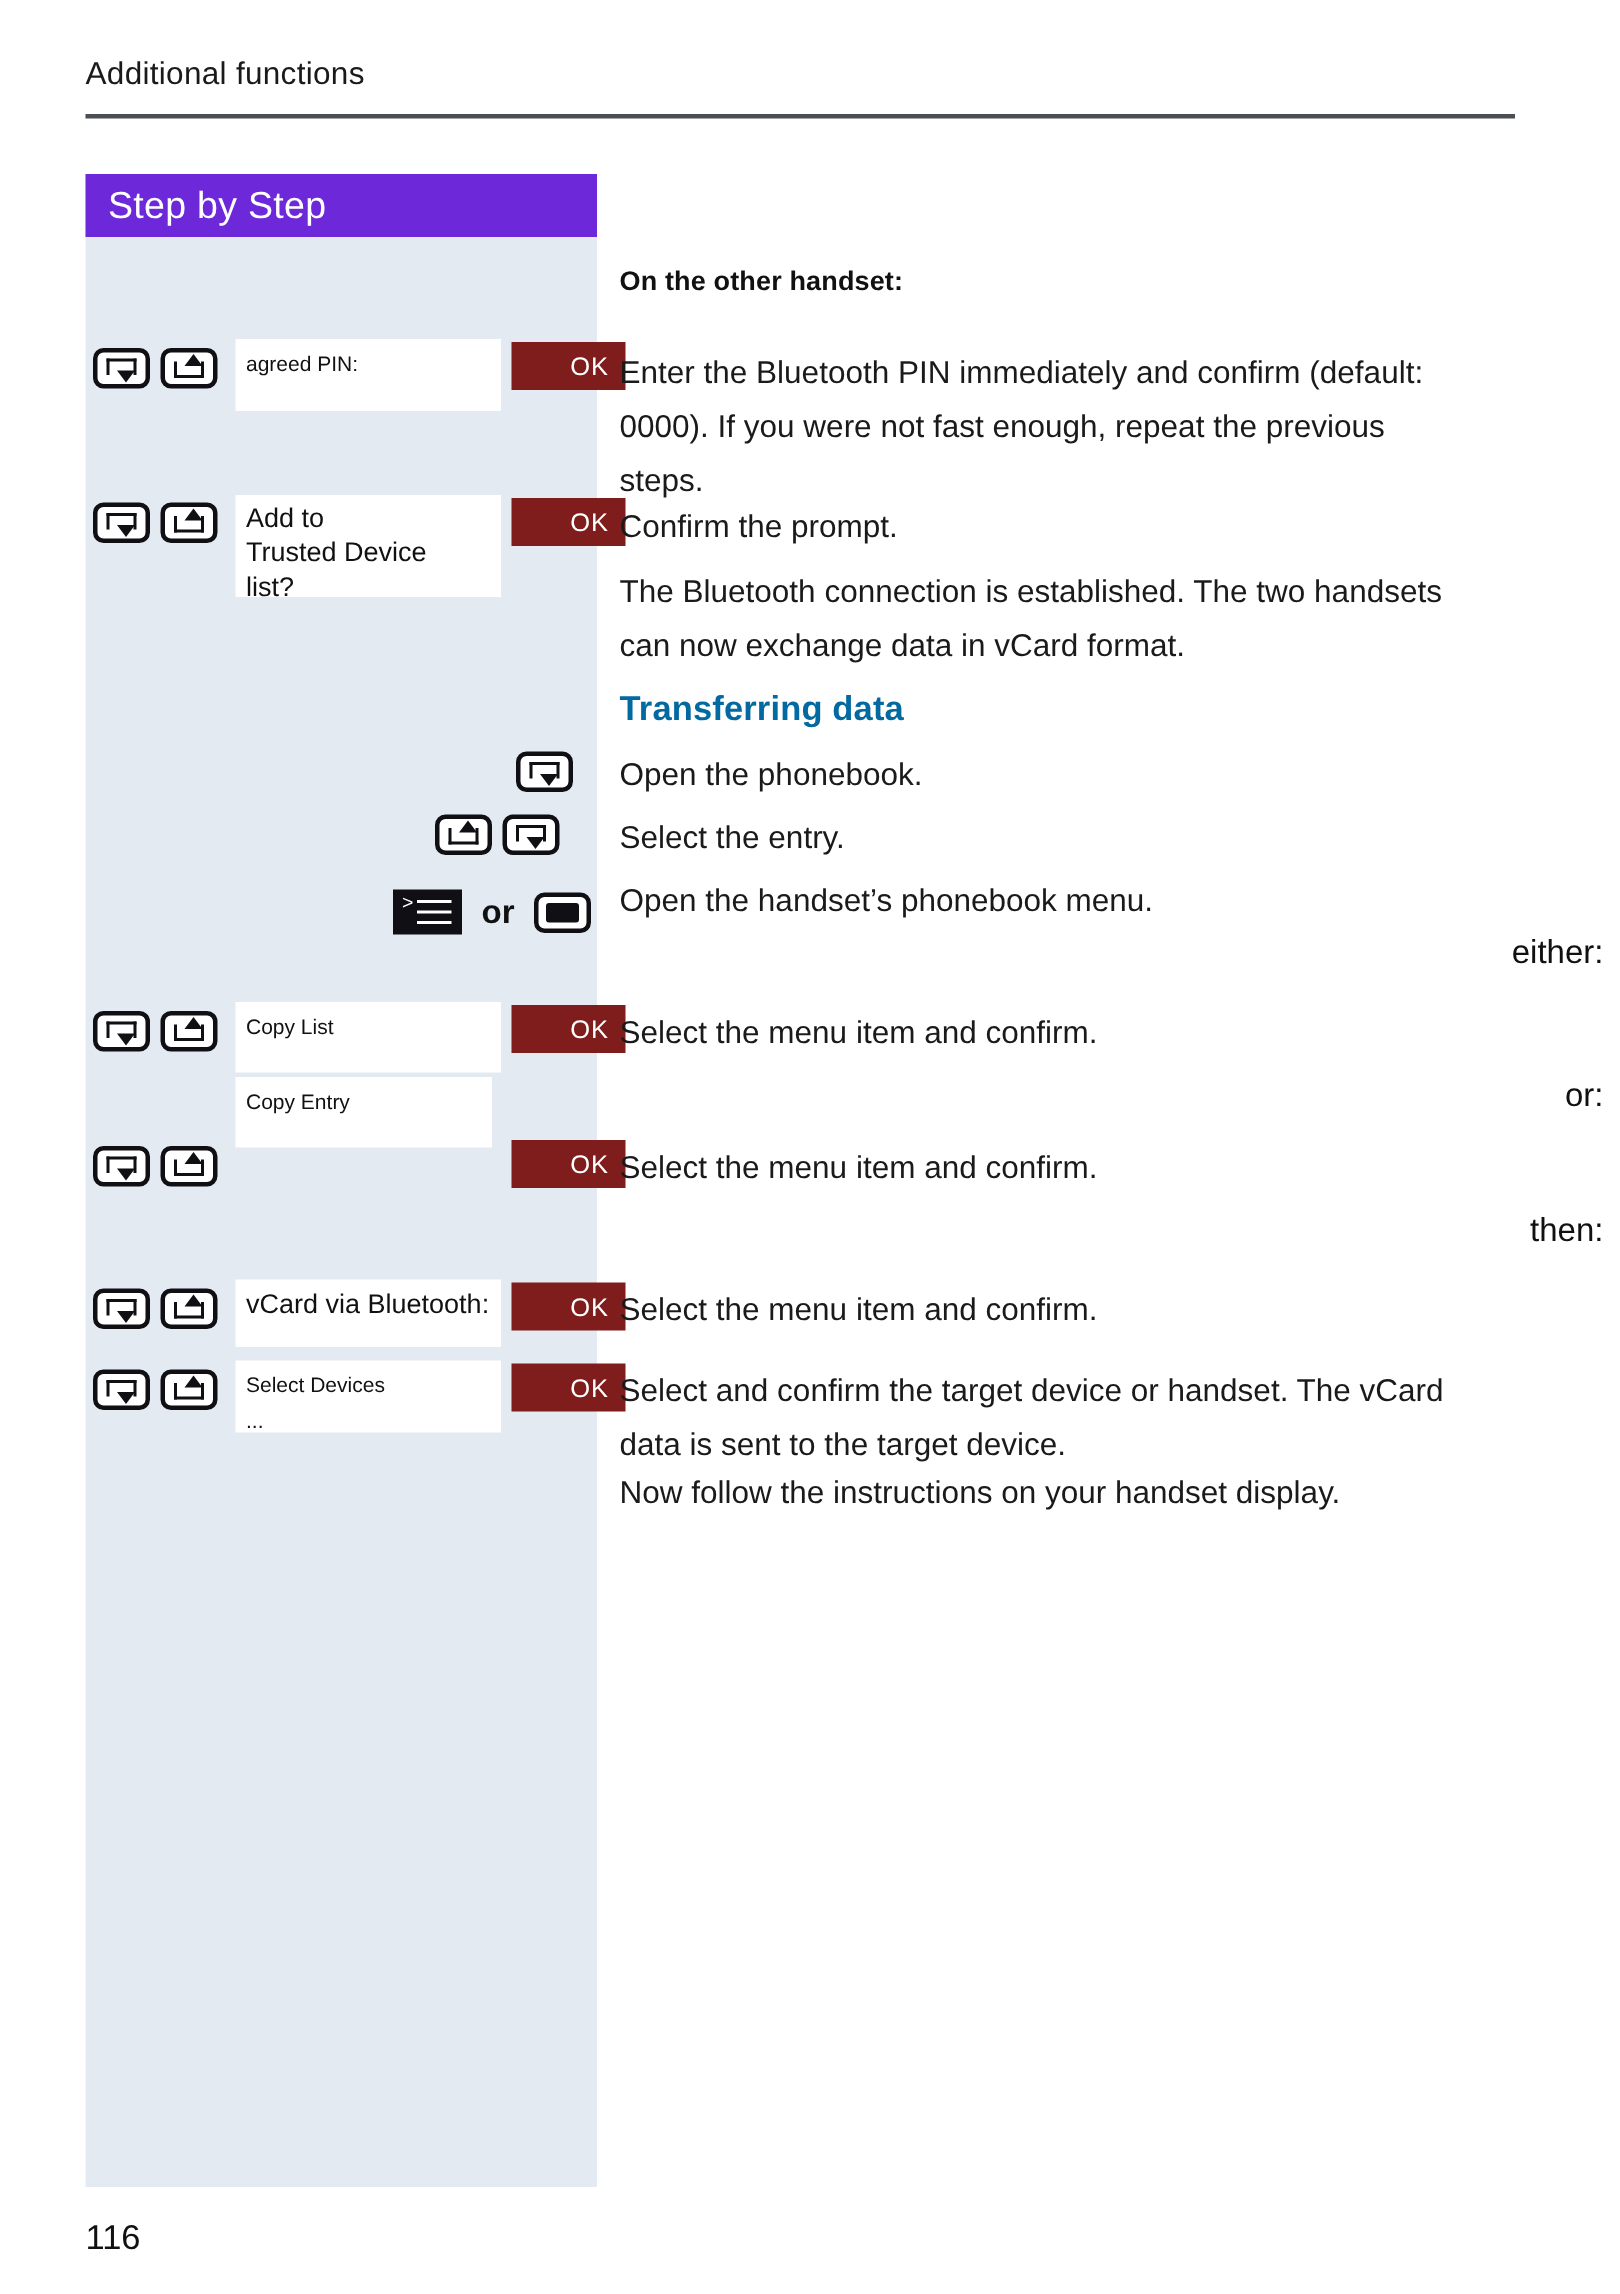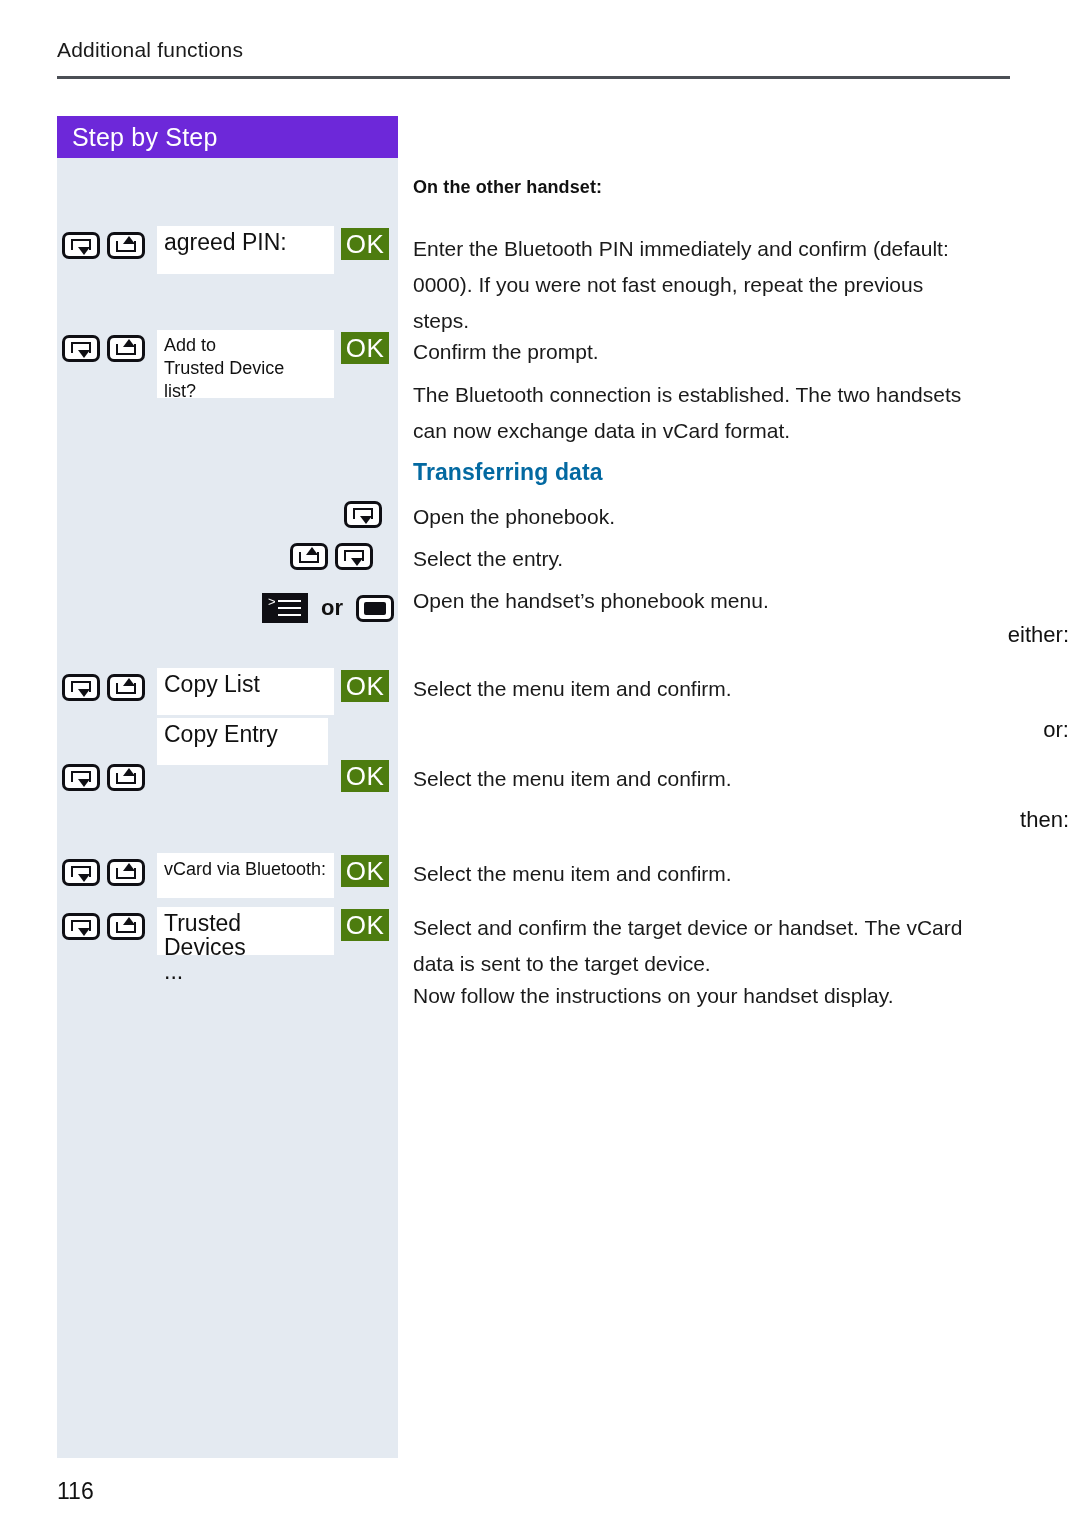--- a/index.html
+++ b/index.html
@@ -141,34 +141,35 @@
   .key-menu .ln1 { top: 7px; }
   .key-menu .ln2 { top: 14px; }
   .key-menu .ln3 { top: 21px; }
 
   
   .dispbox {
     position: absolute;
     background: #ffffff;
     box-sizing: border-box;
     padding: 4px 6px 4px 7px;
-    font-size: 23px;
+    font-size: 14px;
     line-height: 24px;
     color: #111111;
   }
   .okbtn {
     position: absolute;
-    background: #4d7c0f;
+    background: #7f1d1d;
     color: #ffffff;
-    font-size: 26px;
+    font-size: 17px;
     line-height: 1;
     display: flex;
     align-items: center;
     justify-content: center;
     letter-spacing: 0.5px;
+    padding-left: 28px;
   }
 
   .sidelabel {
     position: absolute;
     right: 11px;
     font-size: 22px;
     font-weight: normal;
     color: #111111;
   }
 
@@ -328,21 +329,21 @@
 <div class="keys" style="left:62px; top:913px;">
   <div class="key key-down">
       <div class="pad"></div>
       <div class="tri"></div>
     </div>
   <div class="key key-up">
       <div class="pad"></div>
       <div class="tri"></div>
     </div>
 </div>
-<div class="dispbox" style="left:157px; top:907px; width:177px; height:48px; white-space:pre-line; line-height:24px;">Trusted Devices
+<div class="dispbox" style="left:157px; top:907px; width:177px; height:48px; white-space:pre-line; line-height:24px;">Select Devices
 ...</div>
 <div class="okbtn" style="left:341px; top:909px; width:48px; height:32px;">OK</div>
 
 <div class="c-h2" style="left:413px; top:177px;">On the other handset:</div>
 
 <div class="c-p" style="left:413px; top:231px;">Enter the Bluetooth PIN immediately and confirm (default: 0000). If you were not fast enough, repeat the previous steps.</div>
 
 <div class="c-p" style="left:413px; top:334px;">Confirm the prompt.</div>
 
 <div class="c-p" style="left:413px; top:377px;">The Bluetooth connection is established. The two handsets can now exchange data in vCard format.</div>

